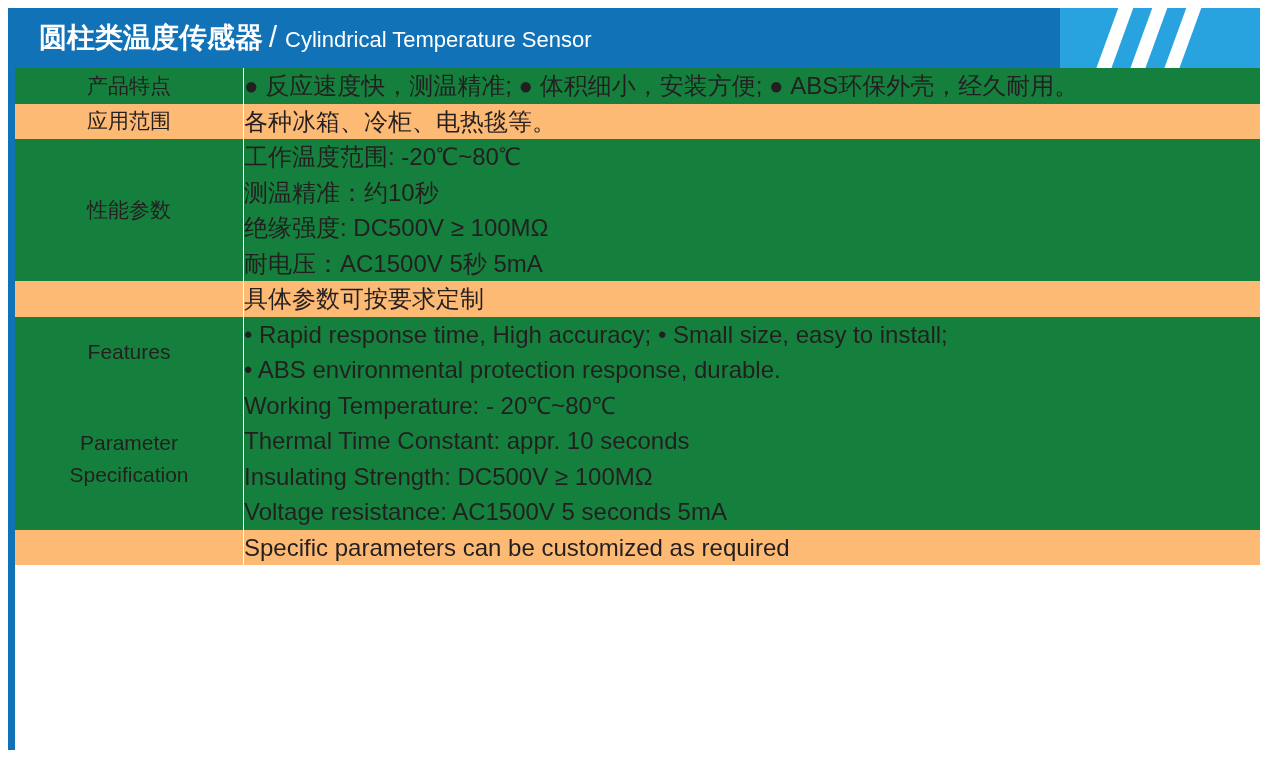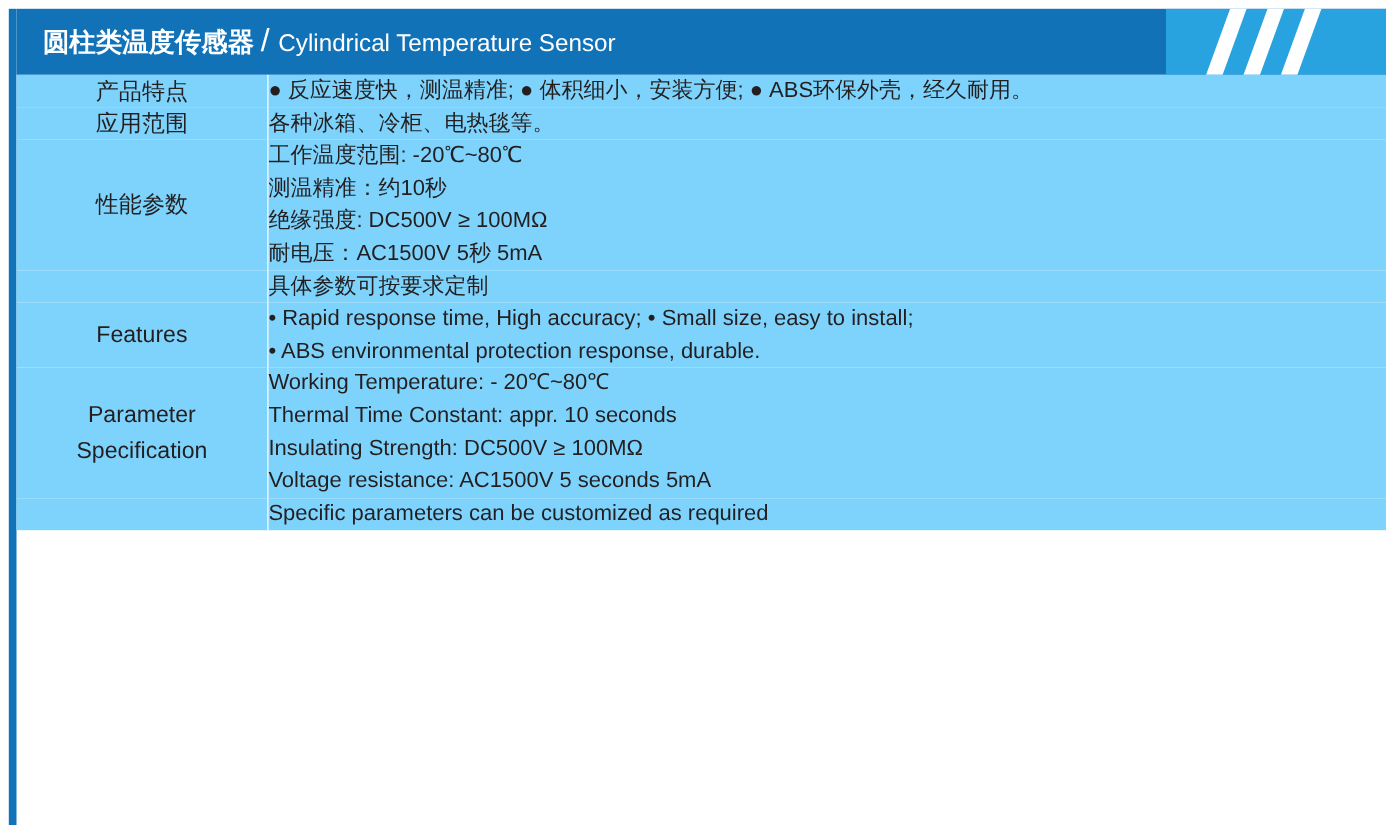--- a/index.html
+++ b/index.html
@@ -67,21 +67,21 @@
     left: 24px;
     top: 0;
     height: 60px;
     line-height: 58px;
     color: #ffffff;
     font-size: 30px;
     white-space: nowrap;
   }
   .header-title .cn {
     font-weight: bold;
-    font-size: 24px;
+    font-size: 28px;
   }
   .header-title .sep {
     font-weight: normal;
     padding: 0 8px 0 6px;
     font-size: 29px;
   }
   .header-title .en {
     font-weight: normal;
     font-size: 22px;
   }
@@ -101,28 +101,28 @@
   }
   .lbl {
     width: 228px;
     text-align: center;
     font-size: 21px;
     color: #231f20;
     padding: 10px 6px;
     border-right: 1px solid #ffffff;
   }
   .val {
-    font-size: 20px;
+    font-size: 24px;
     color: #231f20;
     padding: 10px 0 10px 28px;
     line-height: 1.48;
     margin-top: 31px;
   }
-  tr.alt td { background: #7dd3fc; }
-  tr.plain td { background: #7dd3fc; }
+  tr.alt td { background: #fdba74; }
+  tr.plain td { background: #15803d; }
 
   .val .line { display: block; white-space: nowrap; }
   .val .line.cn { letter-spacing: 0px; }
 
   .feat-line { display: block; }
 
   .row-tall .lbl { line-height: 1.5; }
 </style>
 </head>
 <body>

